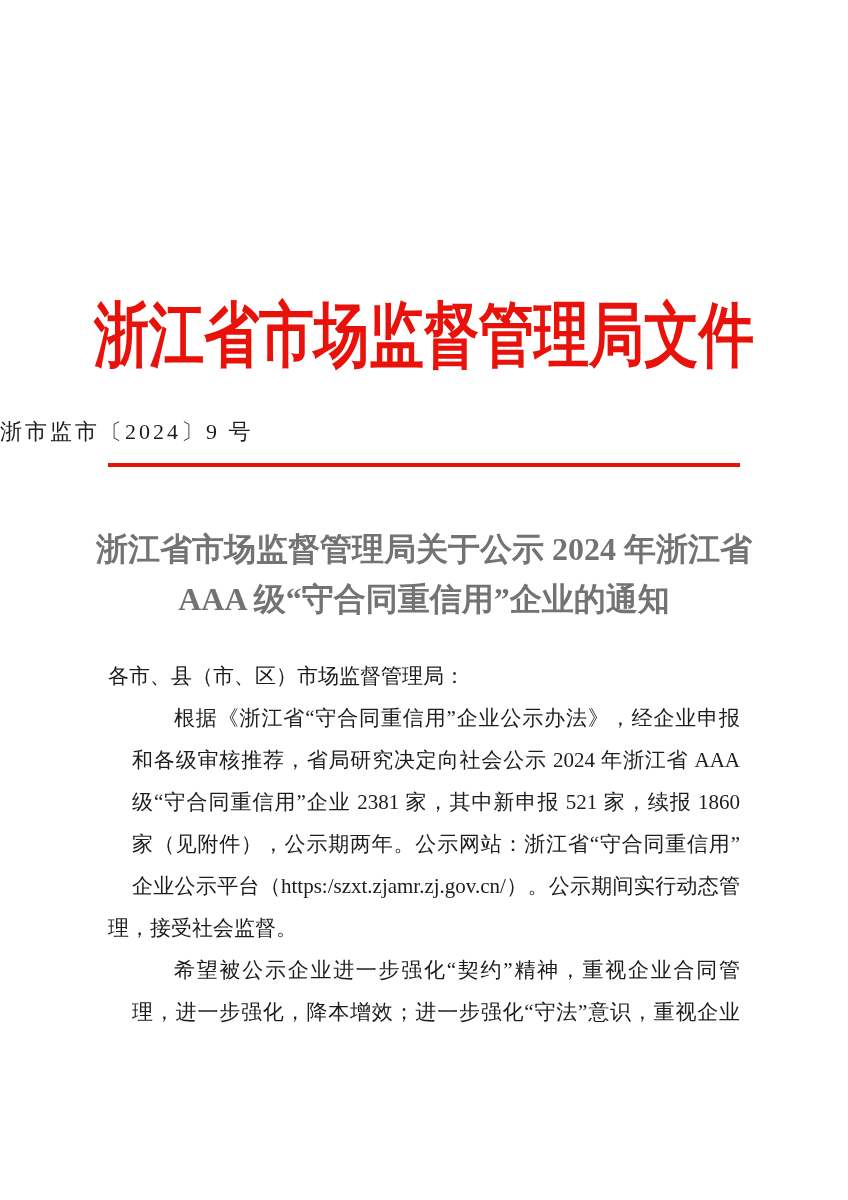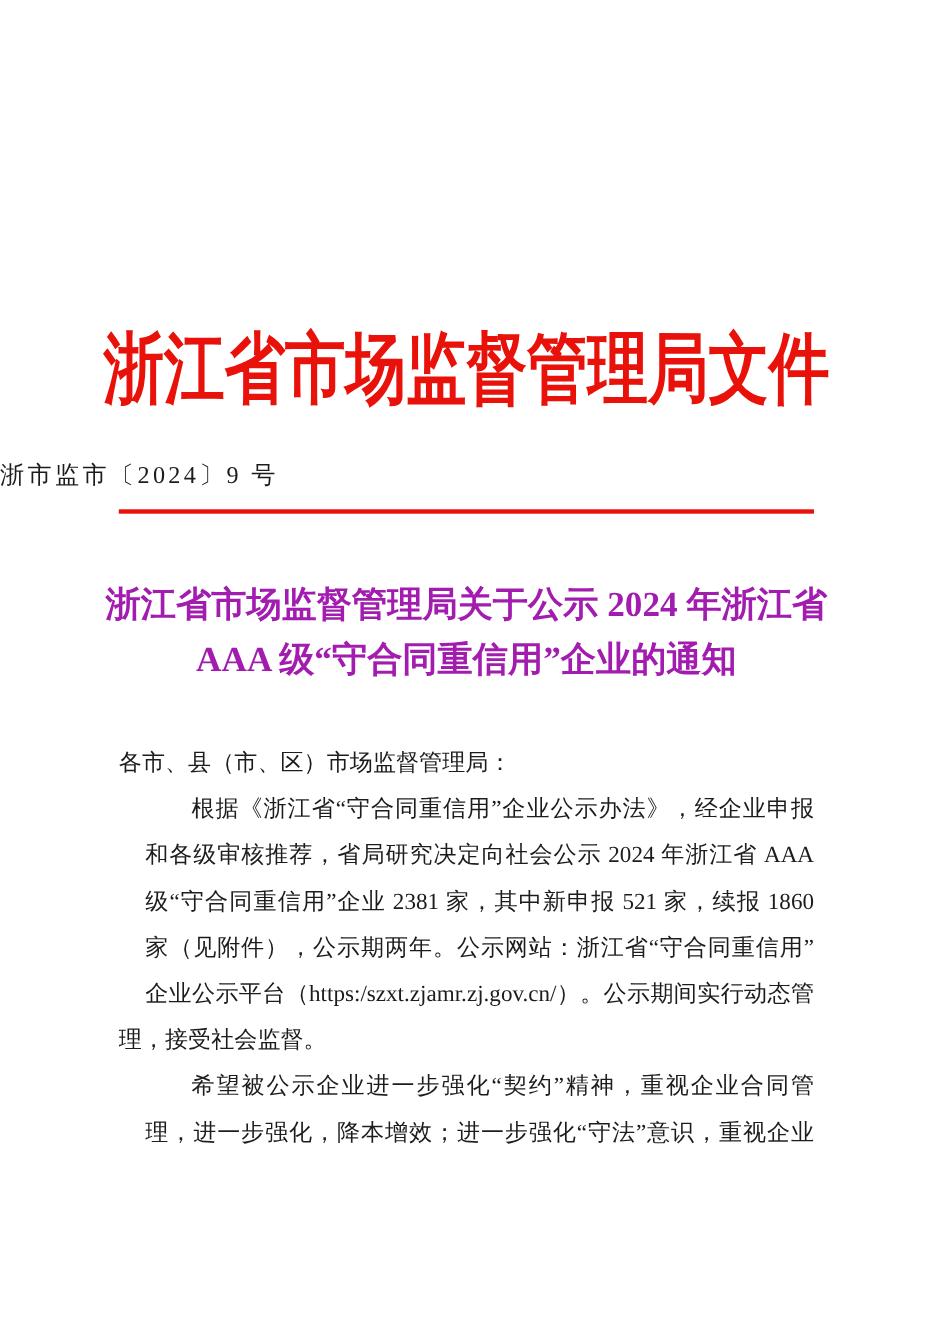--- a/index.html
+++ b/index.html
@@ -50,27 +50,27 @@
 
   .doc-title {
     position: absolute;
     top: 524px;
     left: 0;
     width: 848px;
     text-align: center;
     font-size: 32px;
     font-weight: bold;
     line-height: 50px;
-    color: #a21caf;
+    color: #737373;
     white-space: nowrap;
   }
 
   .doc-body {
     position: absolute;
-    top: 672px;
+    top: 655px;
     left: 108px;
     width: 632px;
     font-size: 21px;
     line-height: 42px;
     color: #1c1c1c;
   }
 
   .body-line {
     height: 42px;
     overflow: hidden;

